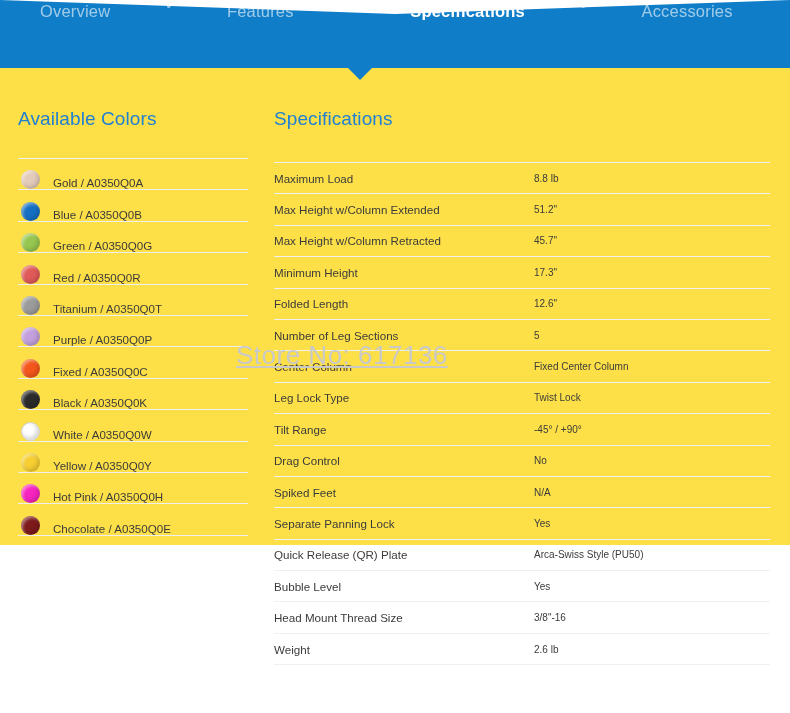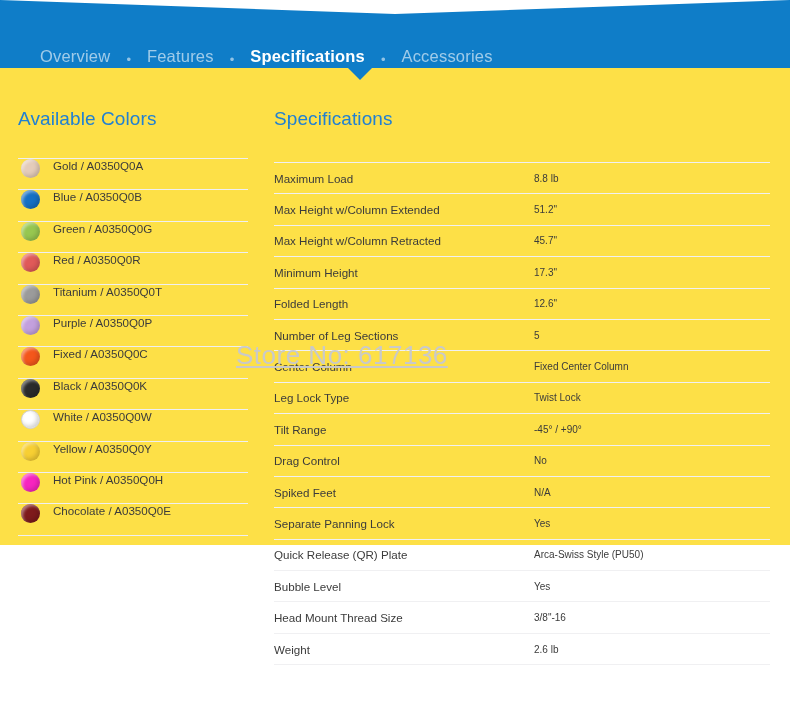--- a/index.html
+++ b/index.html
@@ -29,25 +29,26 @@
     -webkit-clip-path: polygon(0 0, 0 100%, 100% 100%, 100% 0, 50% 14px);
     z-index: 2;
   }
   #nav-list {
     position: absolute;
     left: 0;
     top: 0;
     width: 790px;
     height: 68px;
     display: flex;
-    align-items: flex-end;
+    align-items: flex-start;
     justify-content: flex-start;
     padding-left: 40px;
     box-sizing: border-box;
     z-index: 3;
+    gap: 40px;
   }
   .nav-item {
     font-size: 16.5px;
     letter-spacing: .2px;
     color: rgba(255,255,255,0.60);
     white-space: nowrap;
     cursor: pointer;
     padding: 2px 0;
   }
   .nav-item.active {
@@ -102,21 +103,21 @@
     margin: 0;
     padding: 0;
     line-height: 22px;
   }
   #colors-list {
     margin-top: 28px;
     border-top: 1px solid #efeff1;
   }
   .color-row {
     display: flex;
-    align-items: flex-start;
+    align-items: flex-end;
     height: 30.4px;
     border-bottom: 1px solid #efeff1;
     cursor: pointer;
   }
   .swatch {
     width: 19px;
     height: 19px;
     border-radius: 50%;
     flex: 0 0 auto;
     margin-left: 3px;

